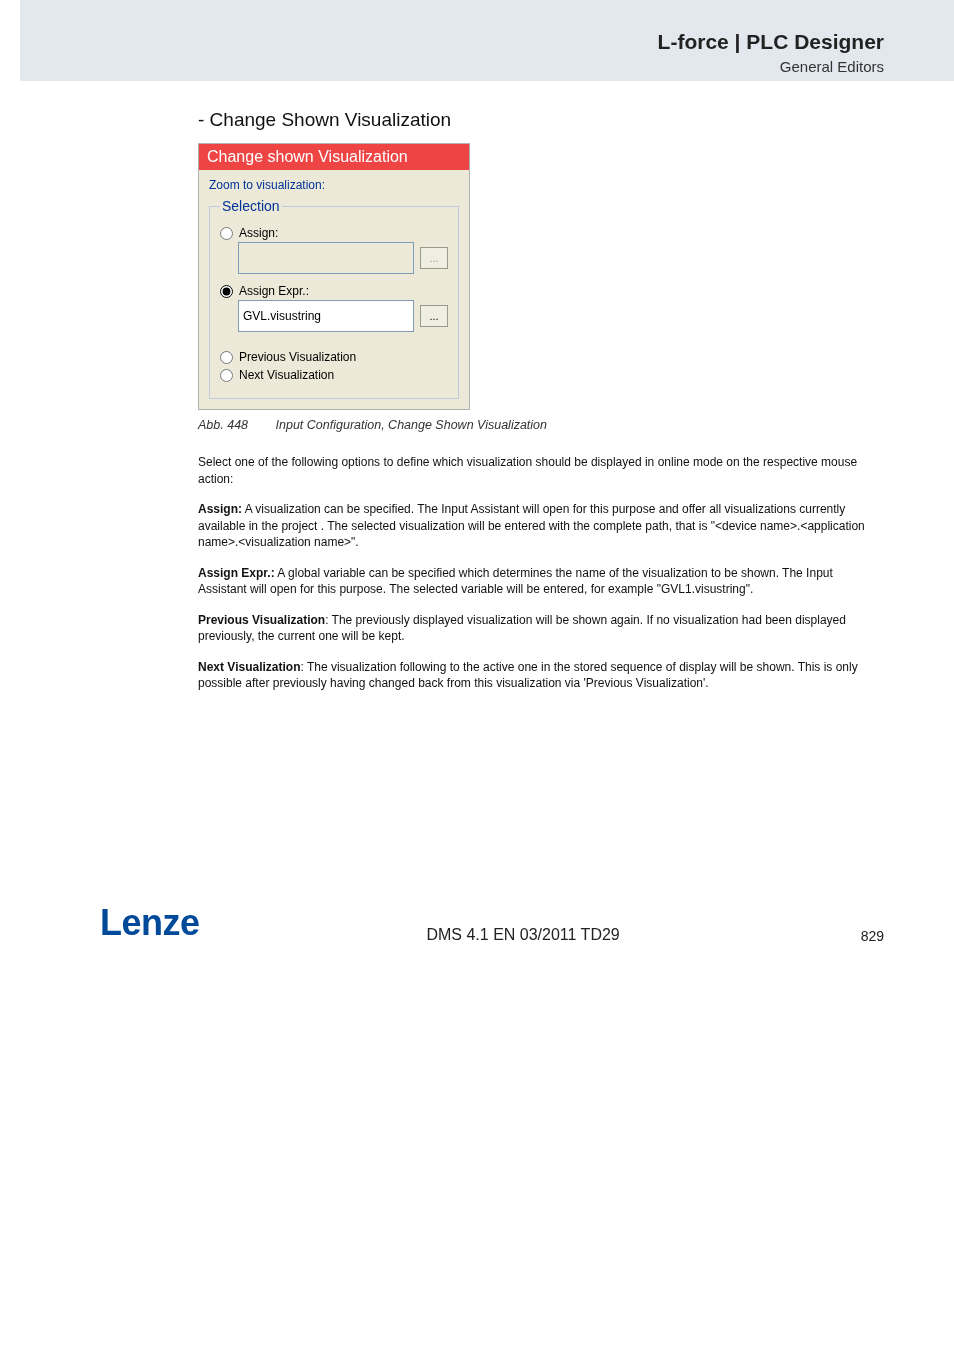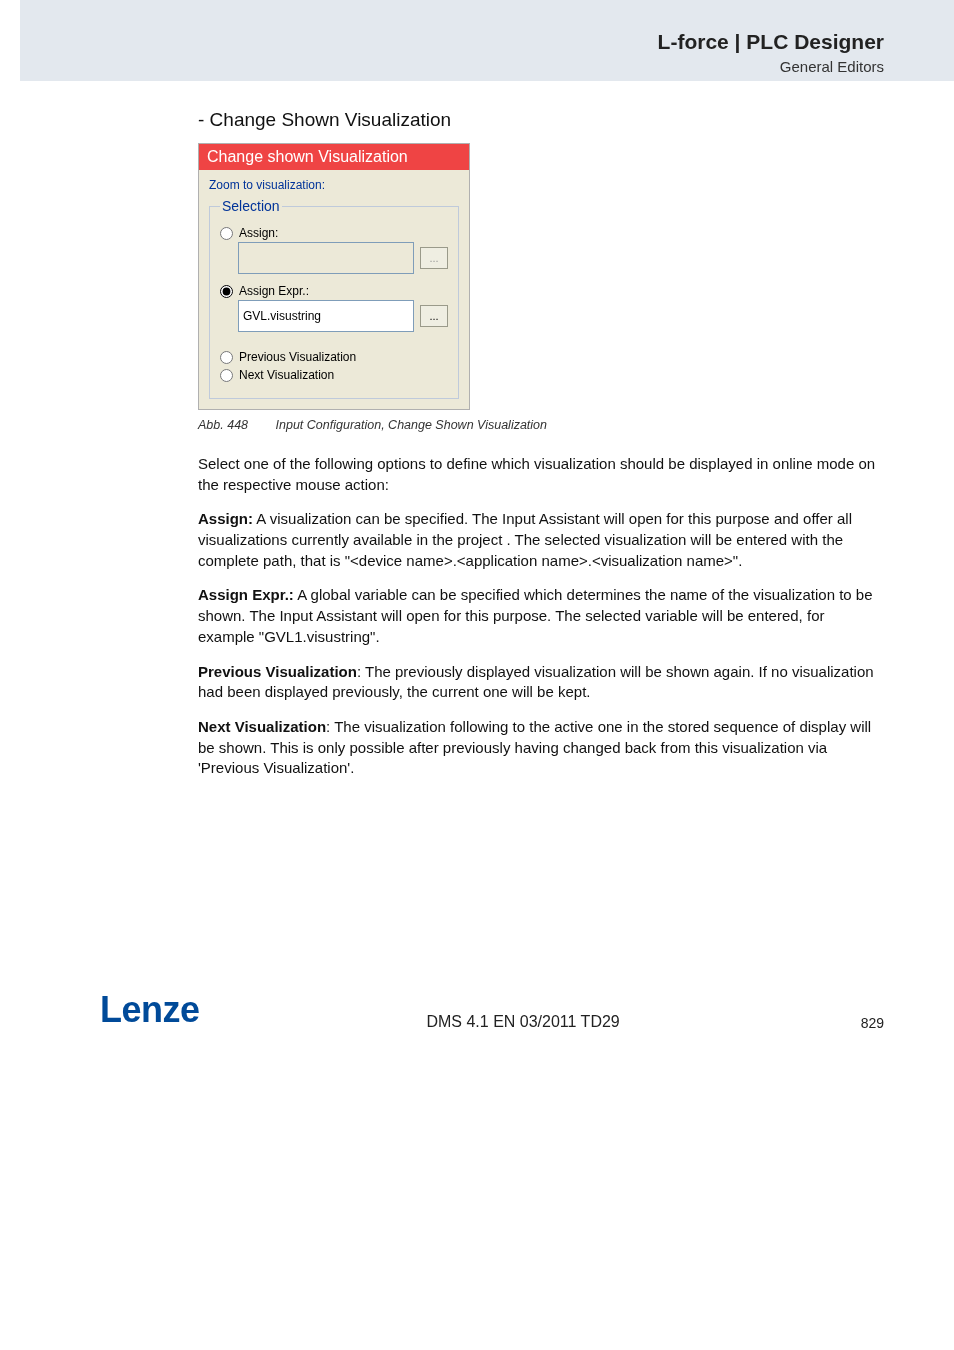--- a/index.html
+++ b/index.html
@@ -110,21 +110,21 @@
   .btn[disabled] { color: #9a9a9a; }
   .spacer-4 { height: 4px; }
   .caption {
     font-style: italic;
     font-size: 12.5px;
     color: #333;
     margin: 8px 0 22px 0;
   }
   .caption .capnum { margin-right: 24px; }
   p.body {
-    font-size: 15px;
+    font-size: 12px;
     line-height: 1.38;
     margin: 0 0 14px 0;
     color: #111;
   }
   p.body .lead { font-weight: 700; }
   .footer {
     display: flex;
     align-items: flex-end;
     justify-content: space-between;
     margin: 210px 70px 32px 100px;

